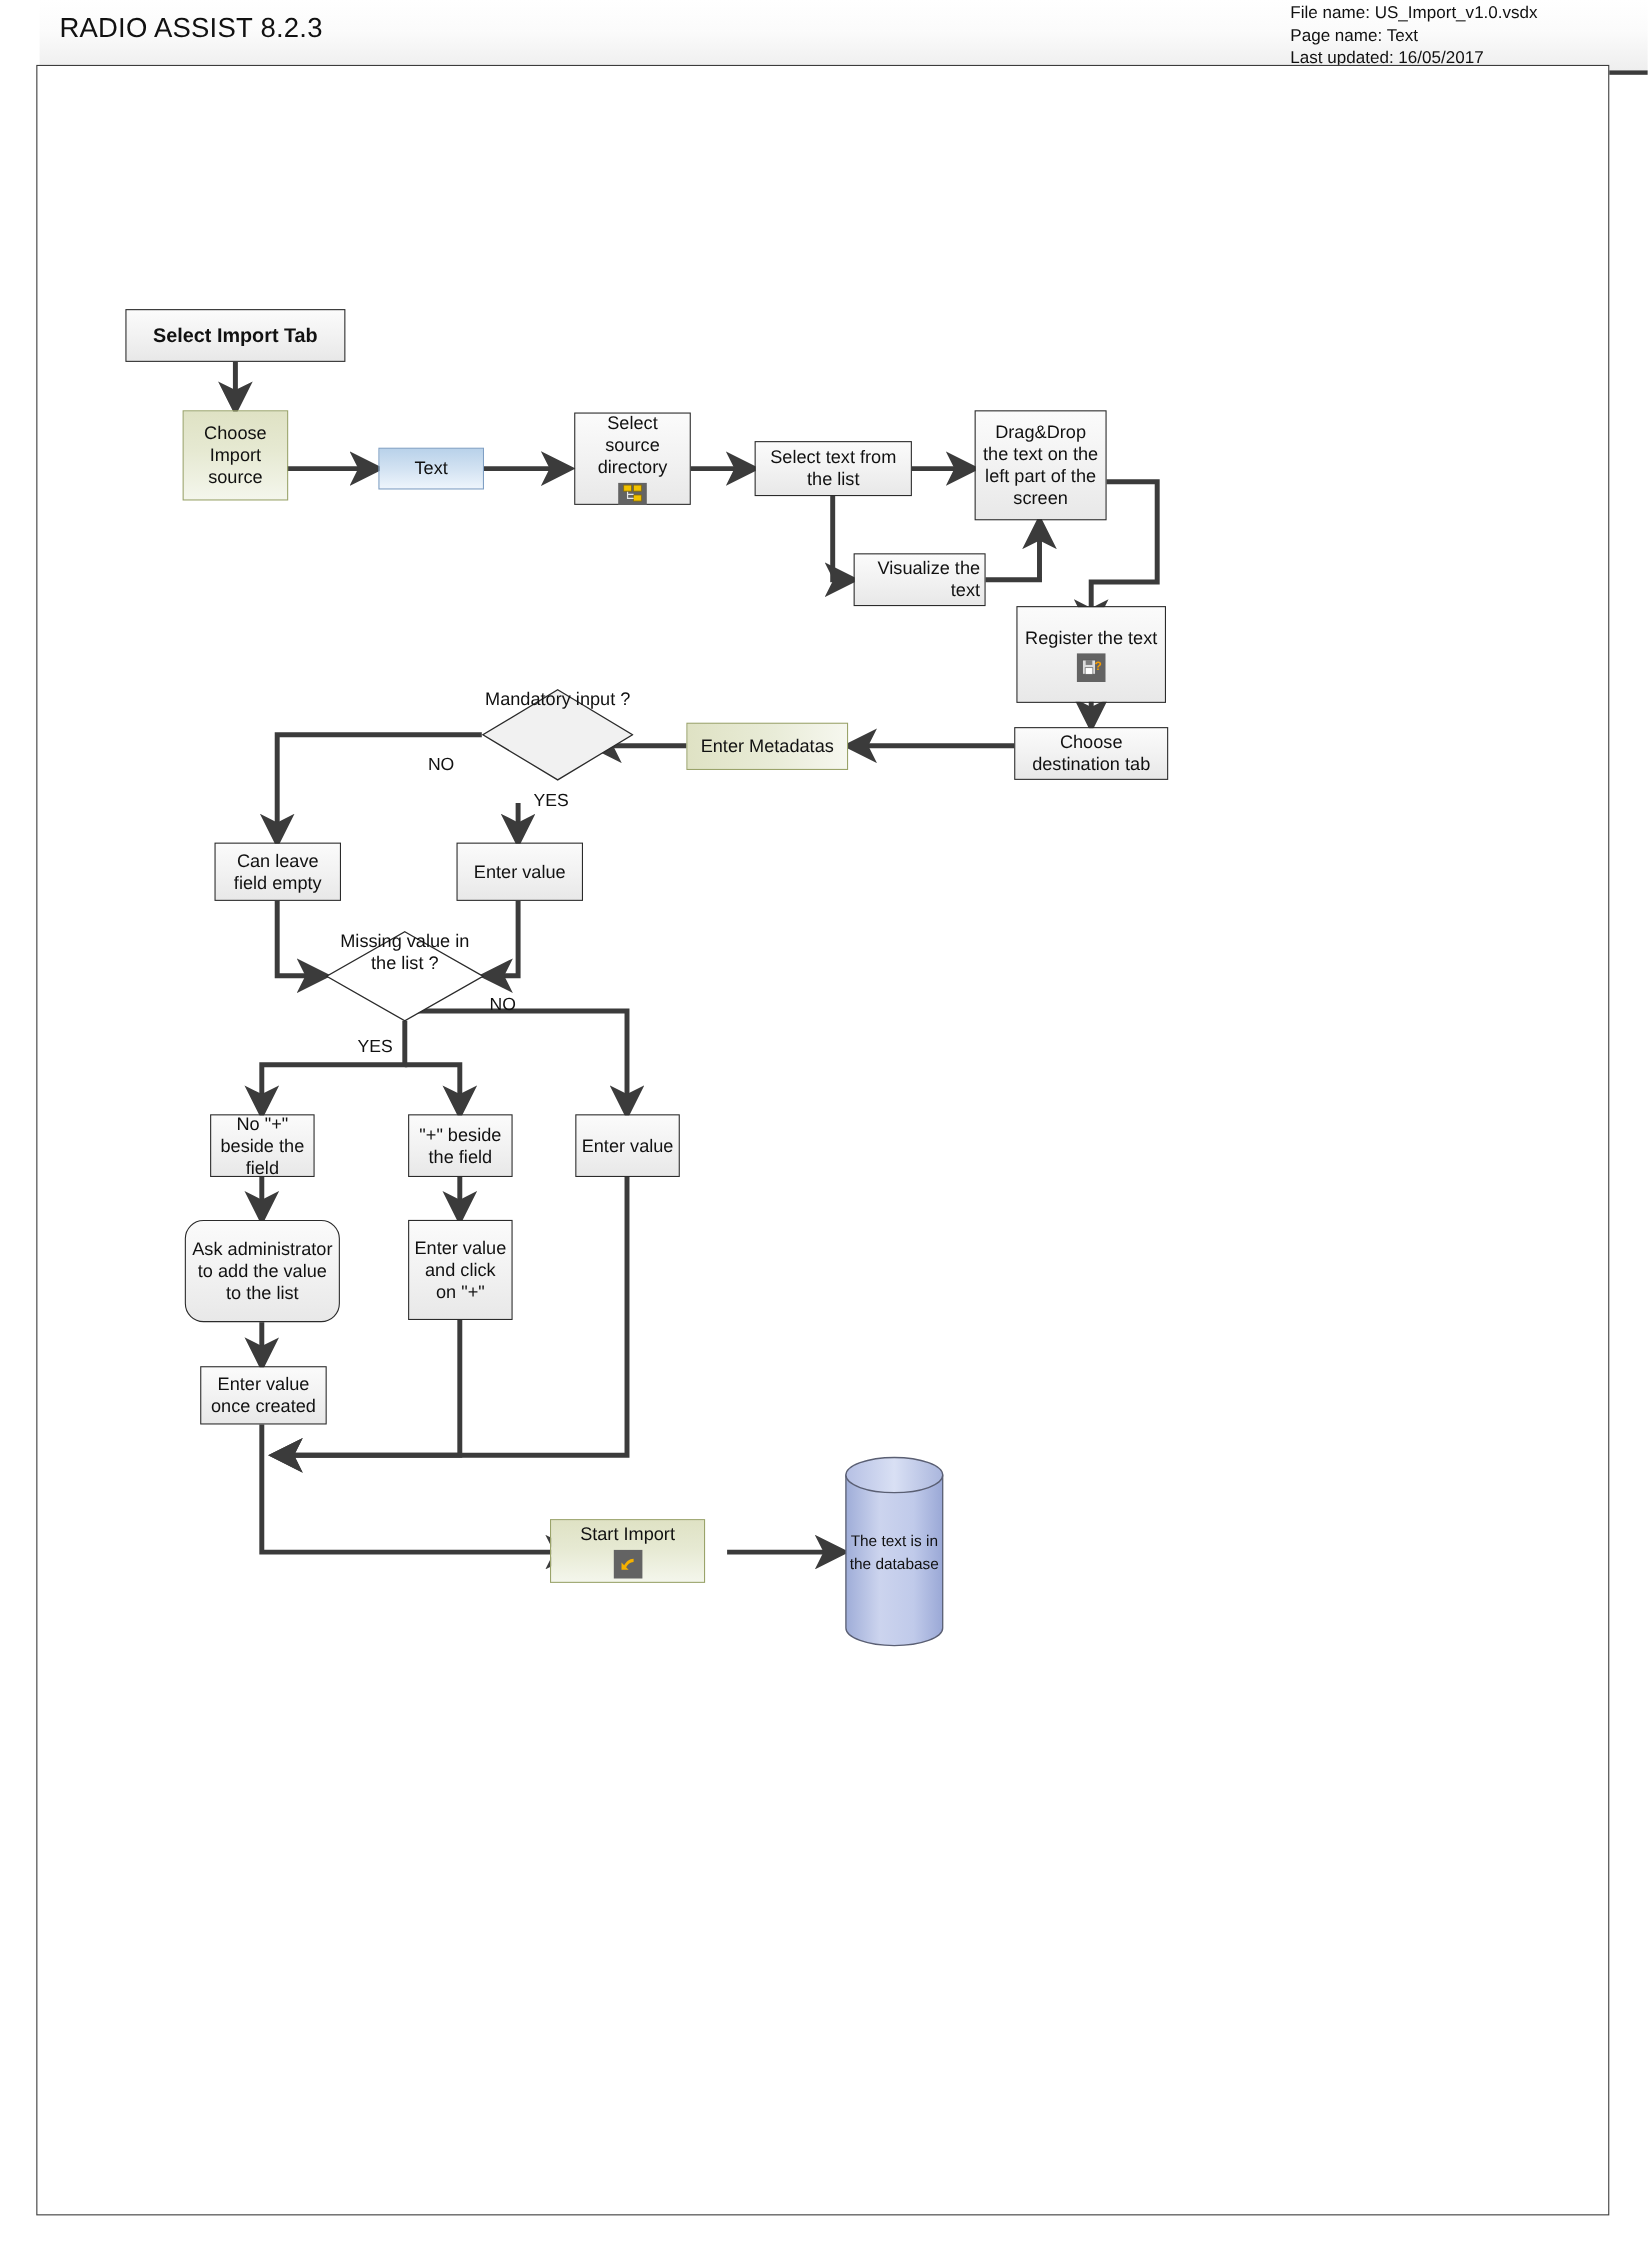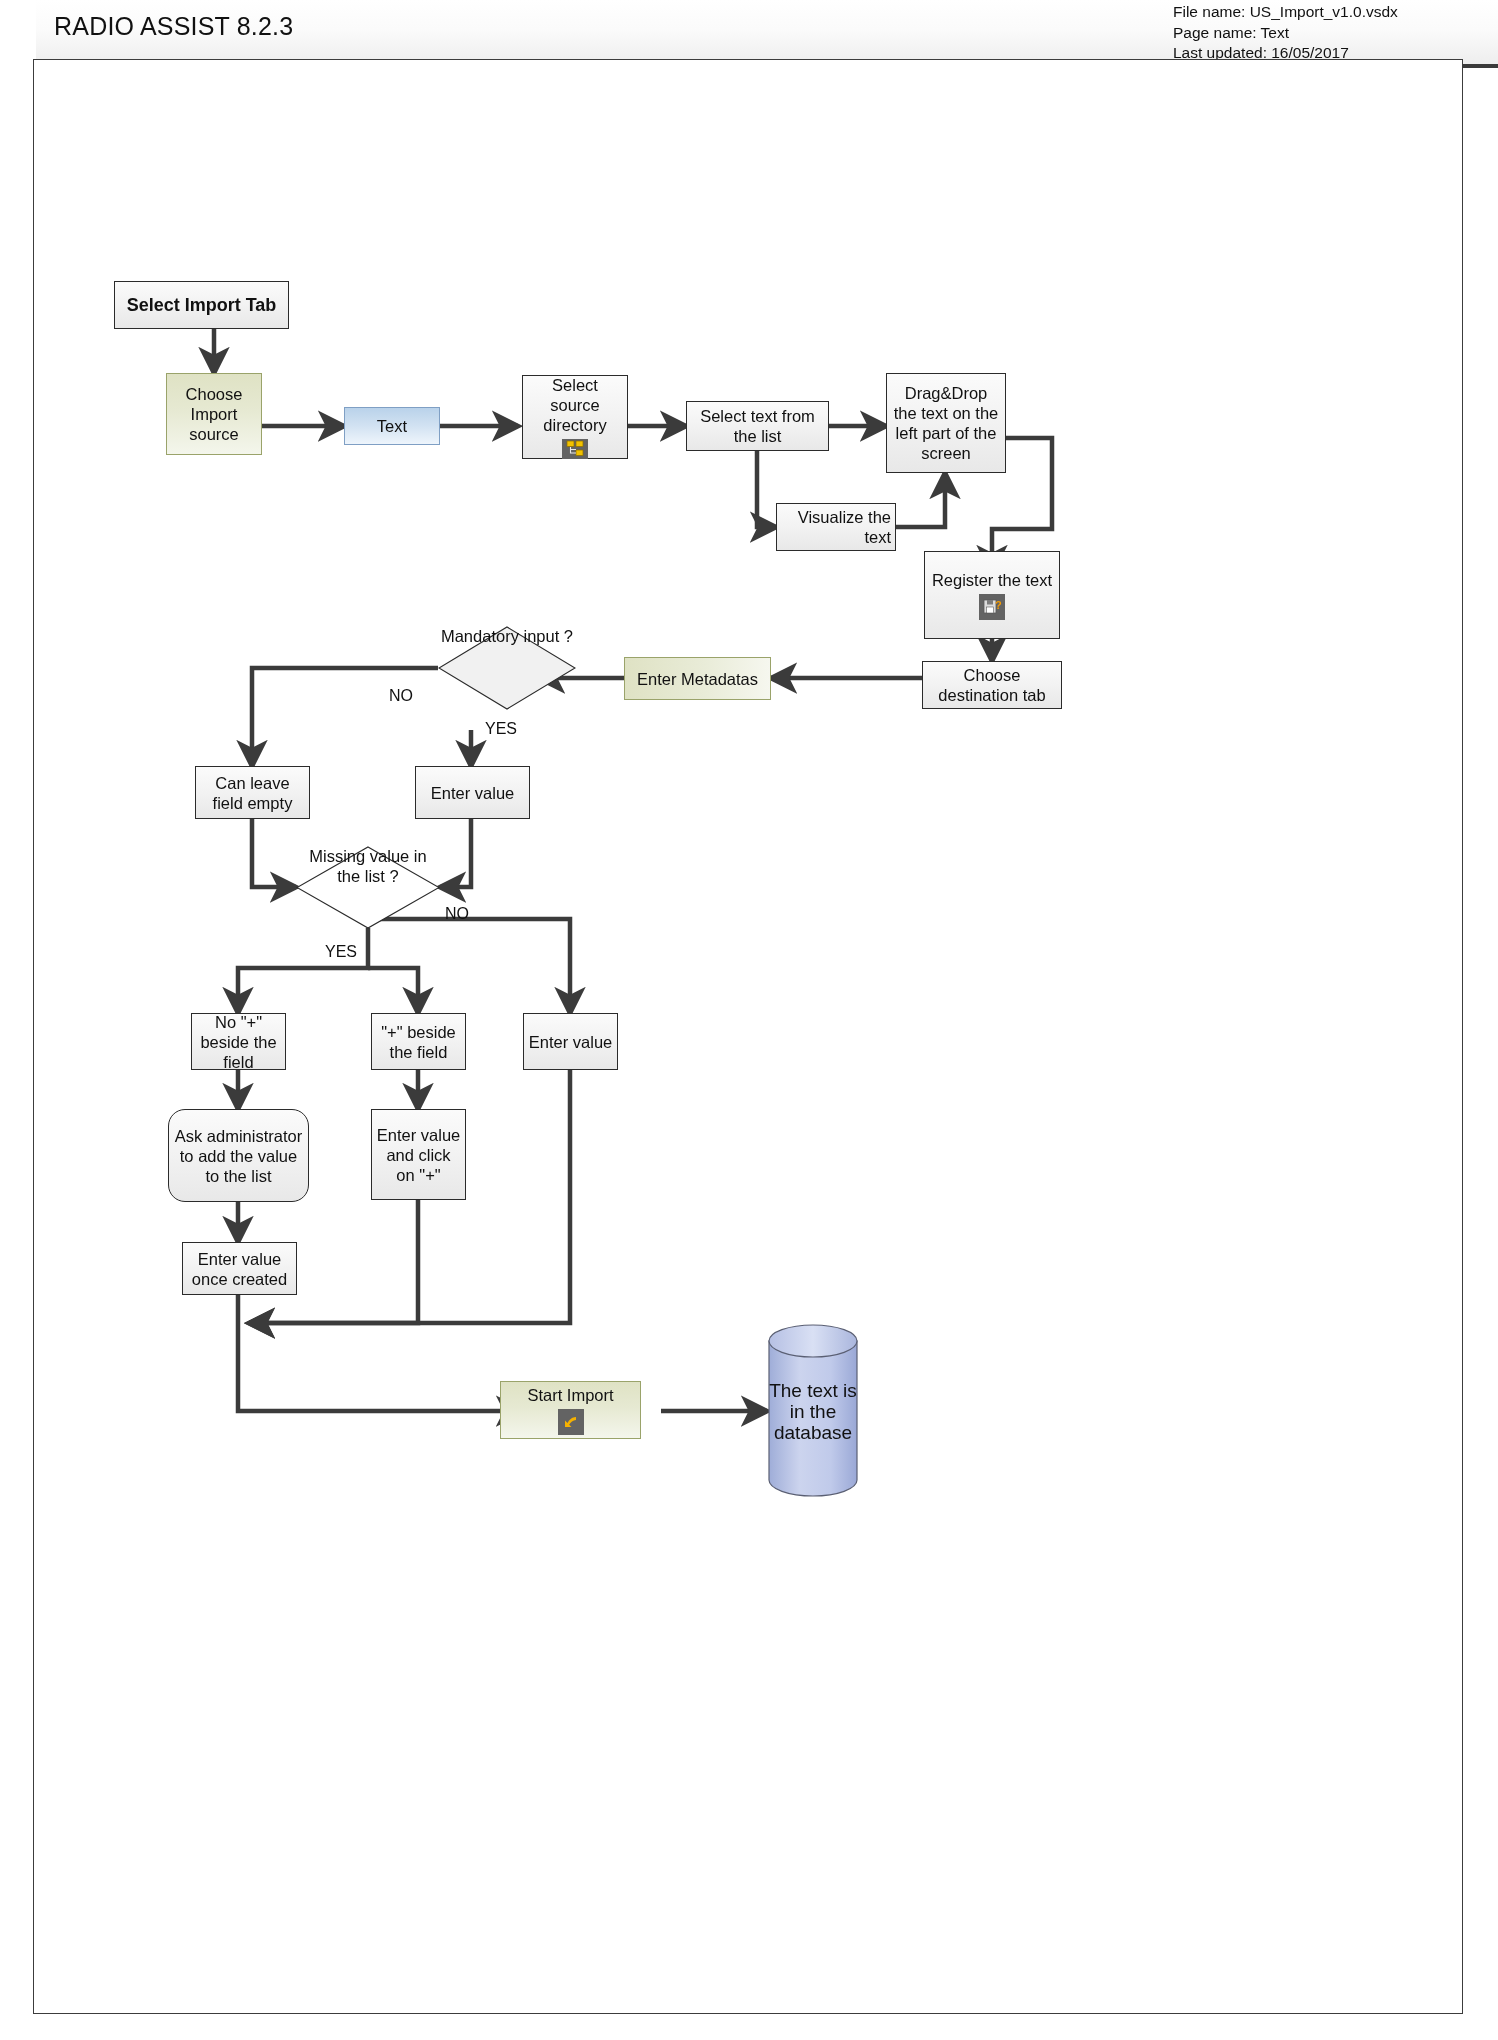--- a/index.html
+++ b/index.html
@@ -147,21 +147,21 @@
   #db-node {
     position: absolute;
   }
   #db-node .db-label {
     position: absolute;
     left: 0;
     top: 50%;
     transform: translateY(-50%);
     width: 100%;
     text-align: center;
-    font-size: 19px;
+    font-size: 14px;
     line-height: 21px;
     color: #111111;
     z-index: 3;
   }
 
   
   .edge-label {
     position: absolute;
     font-size: 16px;
     color: #111111;
@@ -250,21 +250,21 @@
           <path d="M384,1093 L384,1216 L215,1216"></path>
 
           <path d="M536,962 L536,1216 L215,1216"></path>
 
           <path d="M204,1188 L204,1304 L488,1304"></path>
 
           <path d="M627,1304 L733,1304"></path>
         </g>
       </svg>
 
-      <div class="node proc bold" style="left:80px; top:174px; width:175px; height:48px;">
+      <div class="node proc bold" style="left:80px; top:174px; width:200px; height:48px;">
         <span>Select Import Tab</span>
       </div>
 
       <div class="node proc olive" style="left:132px; top:266px; width:96px; height:82px;">
         <span>Choose Import source</span>
       </div>
 
       <div class="node proc blue" style="left:310px; top:300px; width:96px; height:38px;">
         <span>Text</span>
       </div>

